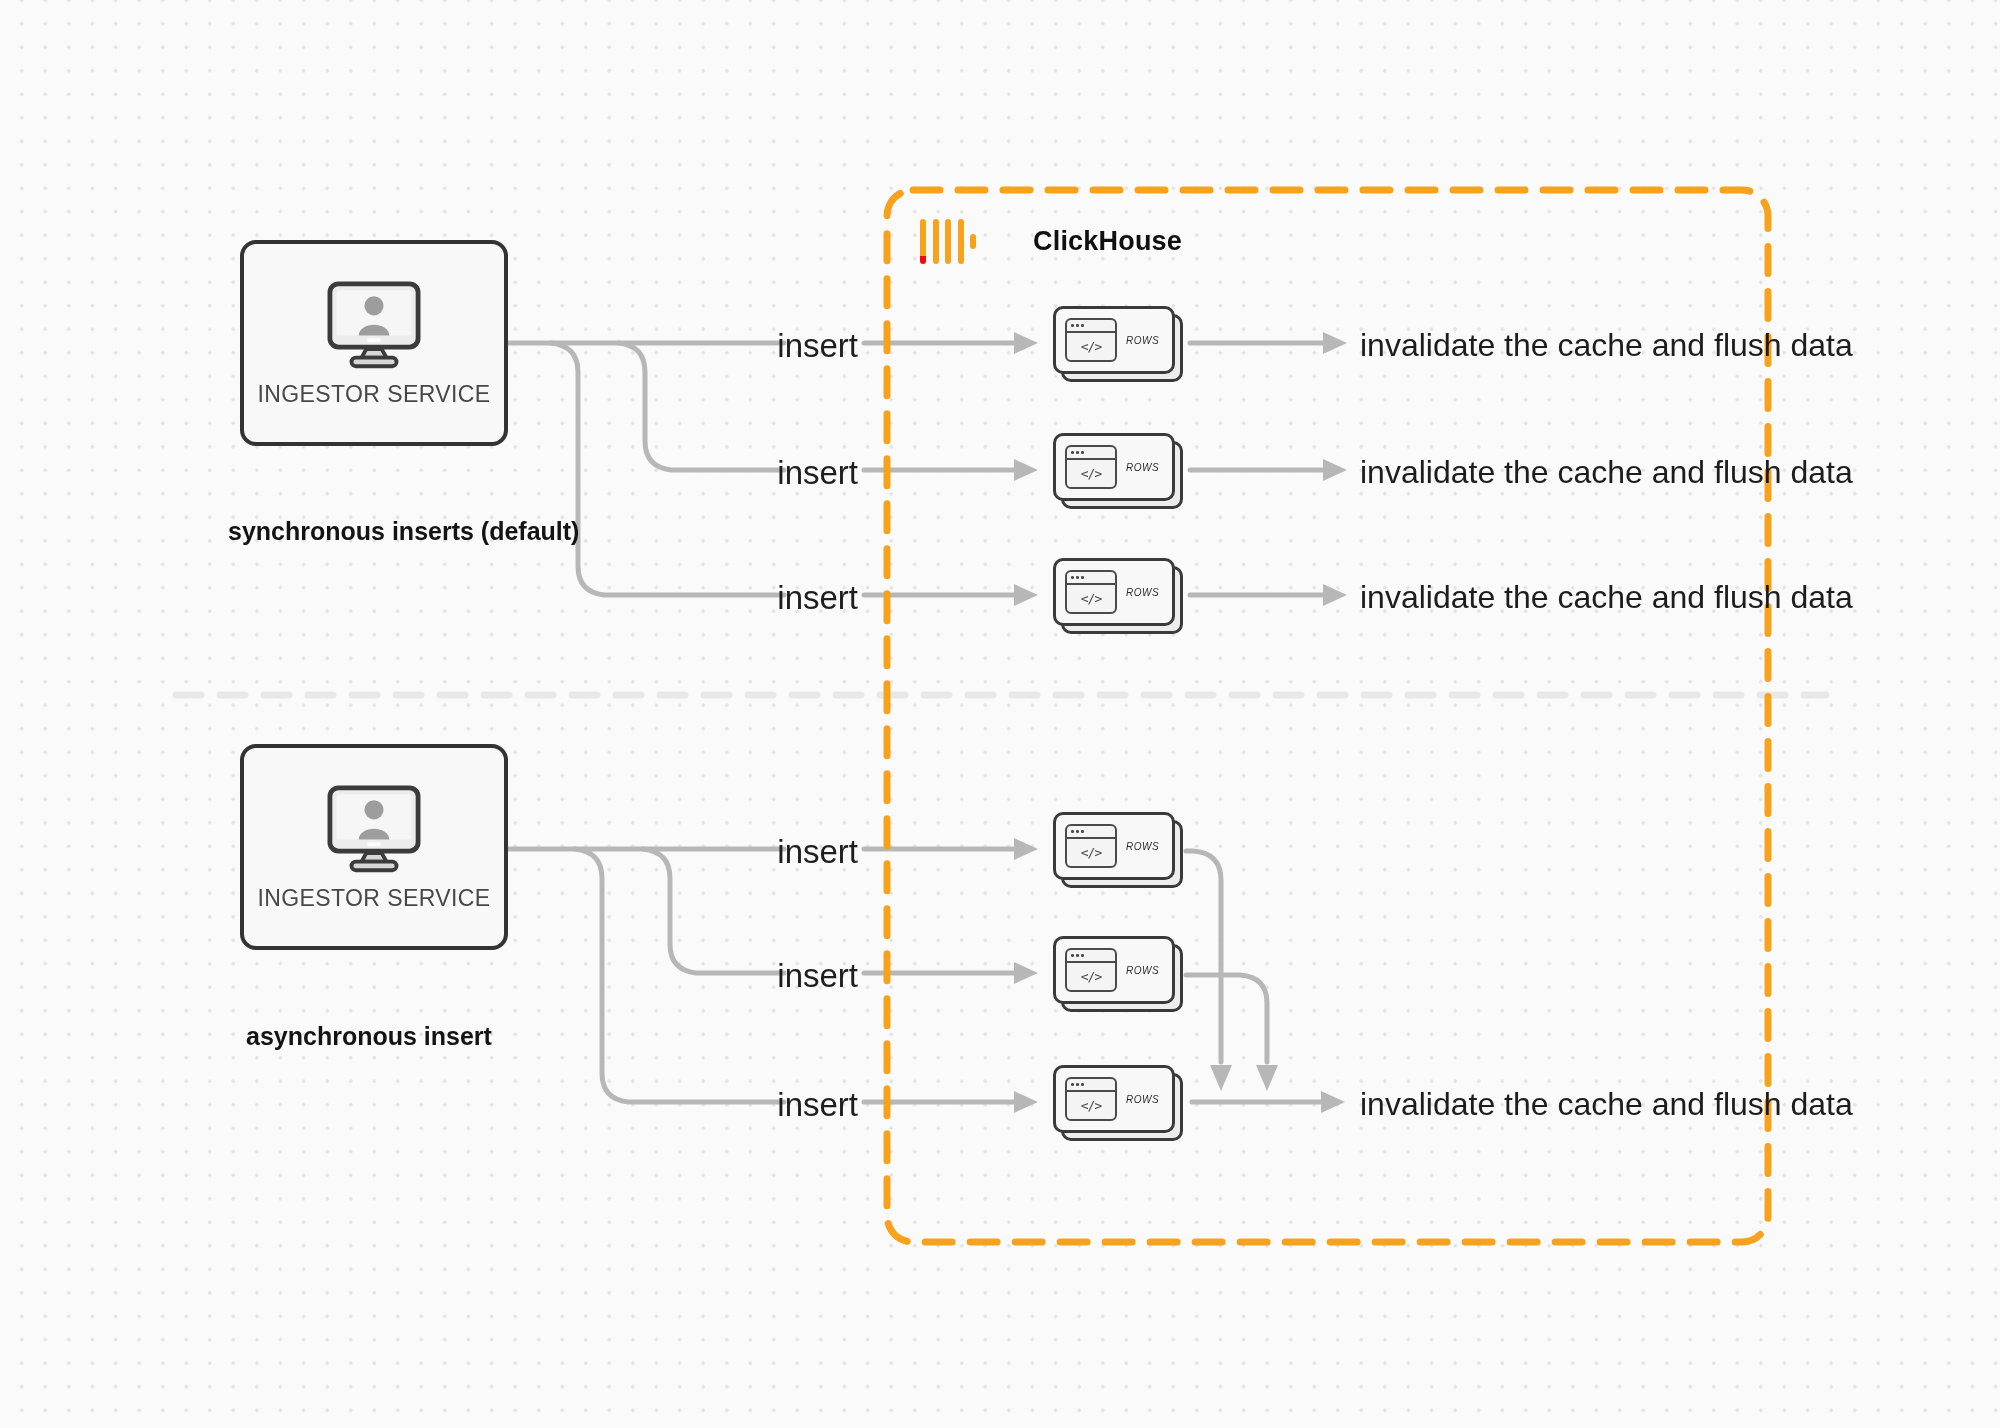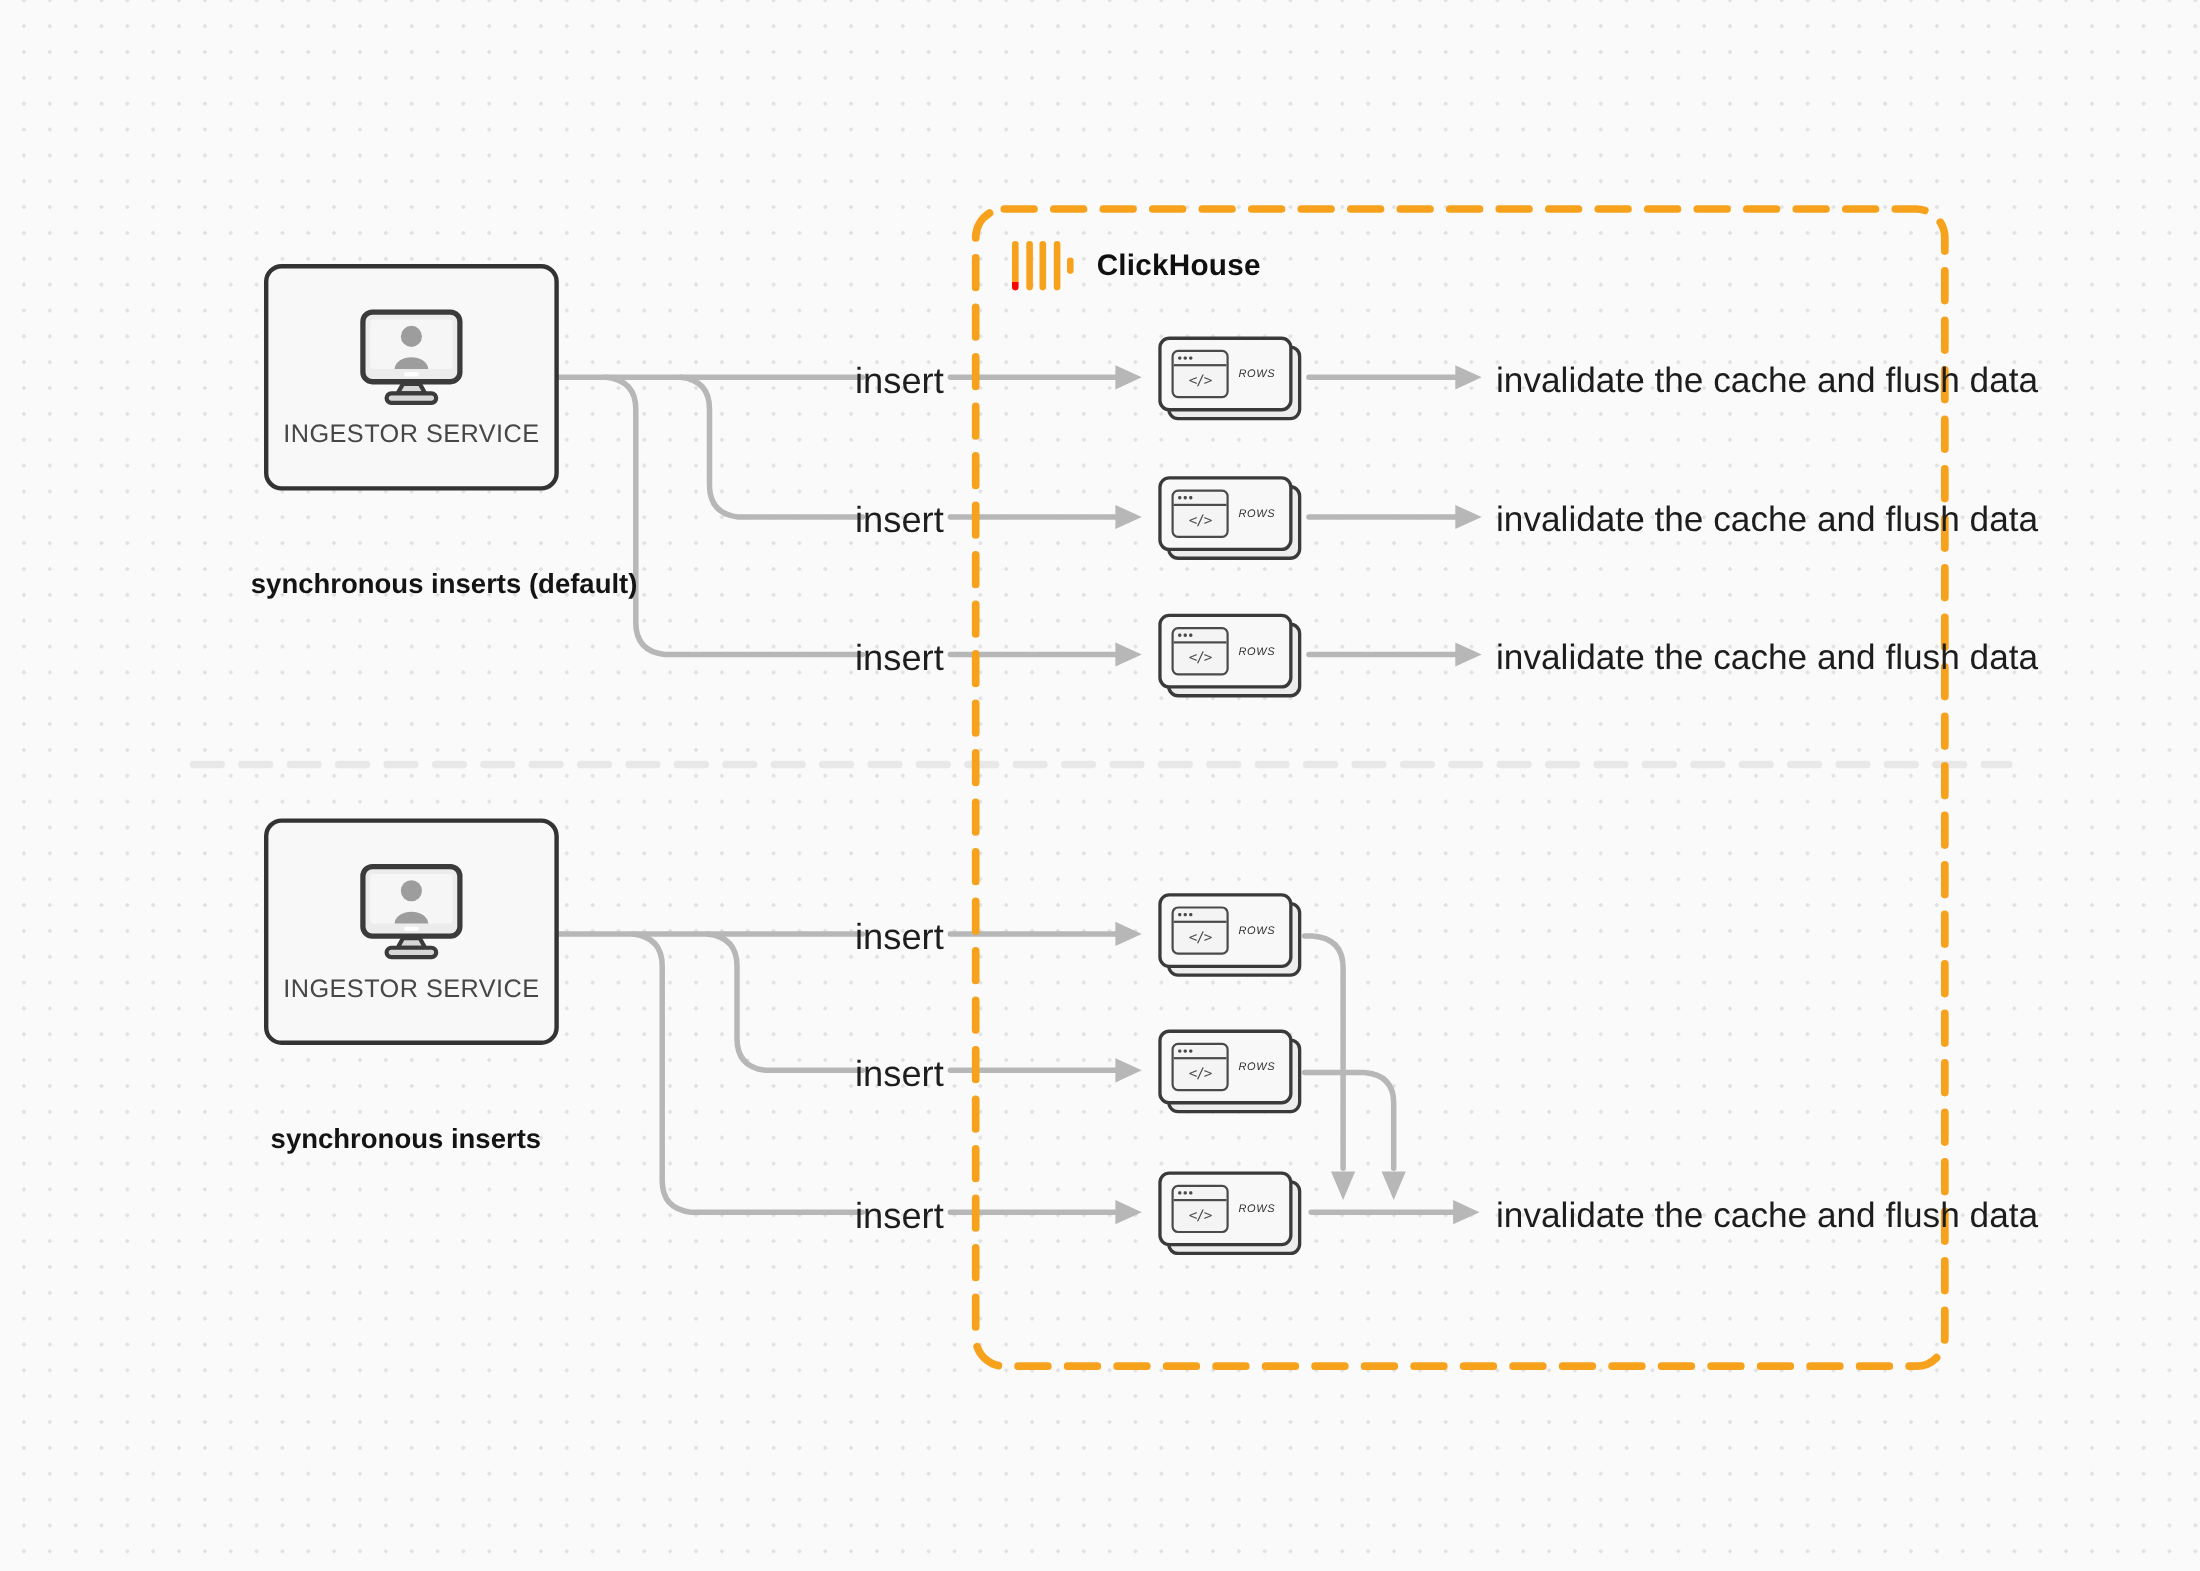--- a/index.html
+++ b/index.html
@@ -175,21 +175,21 @@
         <span class="browser-body">&lt;/&gt;</span>
       </span>
       <span class="rows-text">ROWS</span>
     </div>
   </div>
 
   <div class="result-label" style="left:1360px;top:327px;">invalidate the cache and flush data</div>
   <div class="result-label" style="left:1360px;top:454px;">invalidate the cache and flush data</div>
   <div class="result-label" style="left:1360px;top:579px;">invalidate the cache and flush data</div>
 
-  <div class="ch-logo" style="left:920px;top:218px;">
+  <div class="ch-logo" style="left:920px;top:218px;gap:36px;">
     <span class="ch-bars">
       <span class="ch-bar red"></span>
       <span class="ch-bar"></span>
       <span class="ch-bar"></span>
       <span class="ch-bar"></span>
       <span class="ch-bar small"></span>
     </span>
     <span class="ch-name">ClickHouse</span>
   </div>
 
@@ -199,21 +199,21 @@
       <rect x="13" y="12" width="78" height="47" rx="3" fill="#f6f6f6"></rect>
       <circle cx="52" cy="28" r="10" fill="#9d9d9d"></circle>
       <path d="M36 59 C37 44 67 44 68 59 Z" fill="#9d9d9d"></path>
       <rect x="45" y="62" width="14" height="4" rx="2" fill="#ffffff"></rect>
       <path d="M44 73 h16 l5 9 h-26 z" fill="#d7d7d7" stroke="#3b3b3b" stroke-width="4" stroke-linejoin="round"></path>
       <path d="M33 82 h38 a4.5 4.5 0 0 1 0 9 H33 a4.5 4.5 0 0 1 0 -9 z" fill="#d7d7d7" stroke="#3b3b3b" stroke-width="4" stroke-linejoin="round"></path>
     </svg>
     <div class="ingestor-label">INGESTOR SERVICE</div>
   </div>
 
-  <div class="caption" style="left:246px;top:1022px;">synchronous inserts</div>
+  <div class="caption" style="left:246px;top:1022px;">asynchronous insert</div>
 
   <div class="insert-label" style="left:718px;top:833px;">insert</div>
   <div class="insert-label" style="left:718px;top:957px;">insert</div>
   <div class="insert-label" style="left:718px;top:1086px;">insert</div>
 
   <div class="rows-card" style="left:1053px;top:812px;">
     <div class="back"></div>
     <div class="front">
       <span class="browser-icon">
         <span class="browser-bar">

